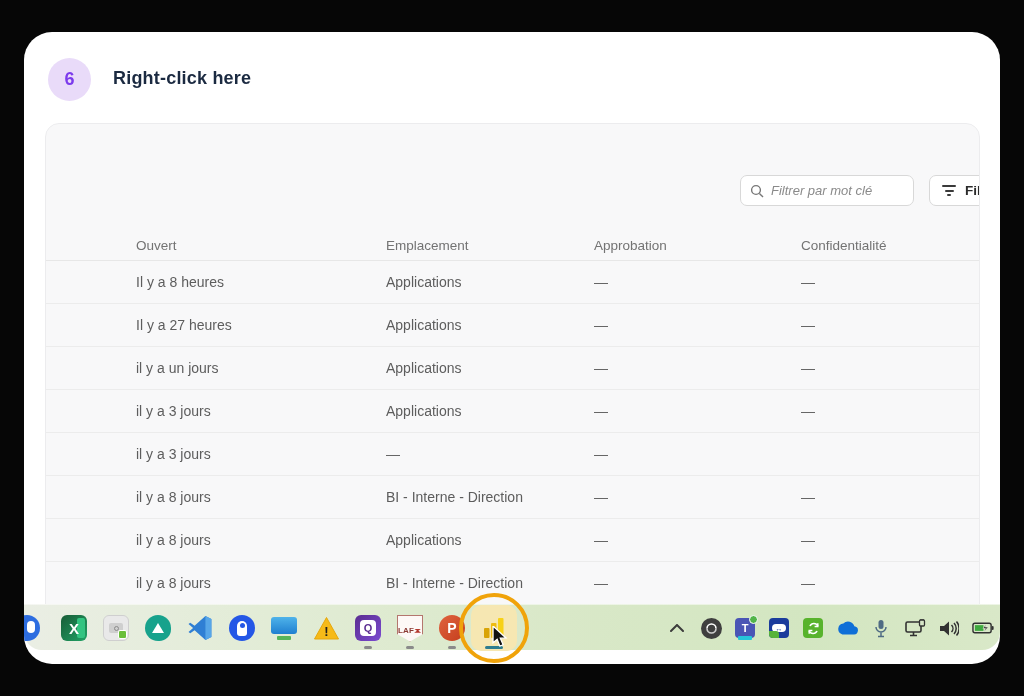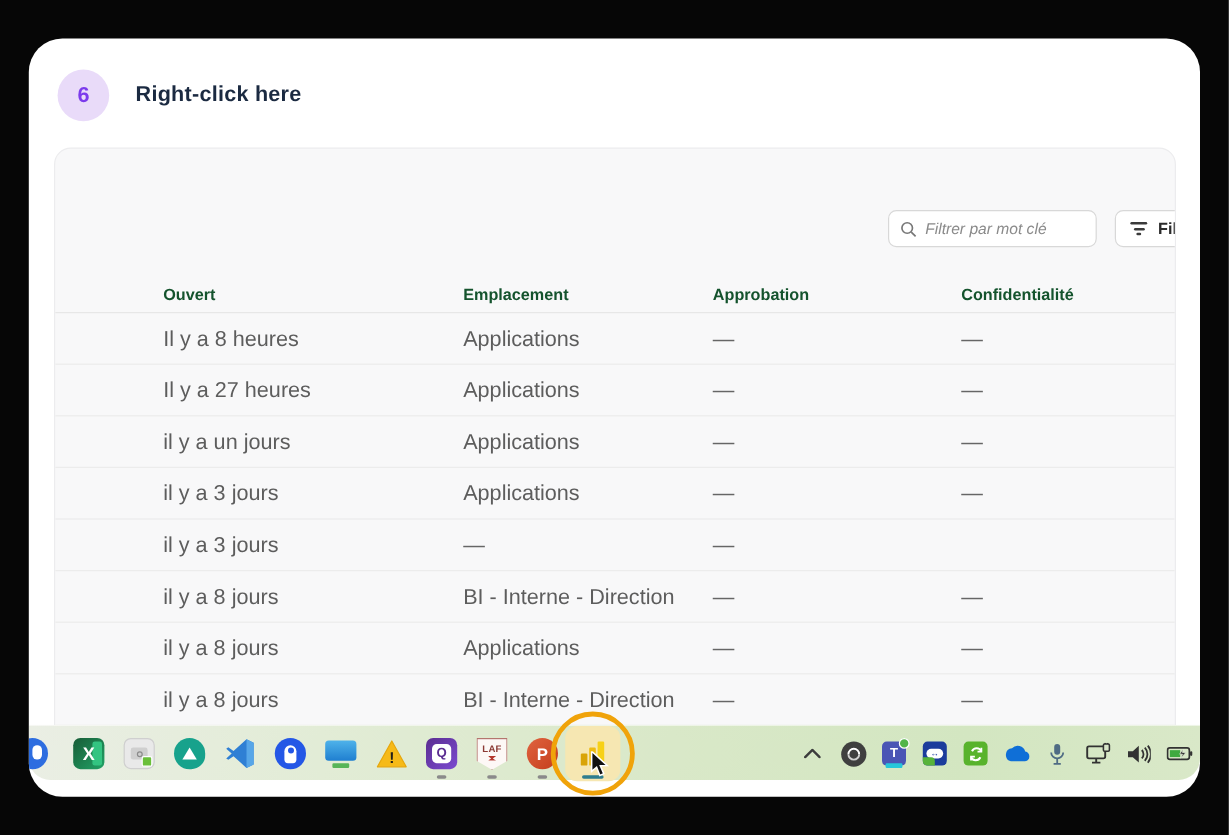--- a/index.html
+++ b/index.html
@@ -22,23 +22,23 @@
   .search-box .ph { font-size:13px; color:#8a8a8a; white-space:nowrap;font-style:italic; }
   .filter-btn { position:absolute; left:883px; top:51px; width:110px; height:31px; background:#fff;
     border:1px solid #d8d8d8; border-radius:7px; display:flex; align-items:center; padding:0 12px; gap:9px; }
   .filter-btn .lbl { font-size:13.5px; font-weight:700; color:#2b2b2b; }
   .funnel { display:flex; flex-direction:column; align-items:center; gap:2.5px; }
   .funnel i { display:block; height:2px; background:#3a3a3a; border-radius:1px; }
   .funnel i:nth-child(1){ width:14px; } .funnel i:nth-child(2){ width:9px; } .funnel i:nth-child(3){ width:4px; }
 
   .thead, .trow { display:grid; grid-template-columns:250px 208px 207px 1fr; padding-left:90px; align-items:center; }
   .thead { position:absolute; left:0; top:107px; width:100%; height:30px; border-bottom:1px solid #e7e7e7;
-    font-size:13.5px; font-weight:700; color:#14532d; }
+    font-size:13.5px; font-weight:400; color:#737373; }
   .tbody { position:absolute; left:0; top:137px; width:100%; }
-  .trow { height:43px; border-bottom:1px solid #ececec; font-size:18px; color:#5d5d5d; }
+  .trow { height:43px; border-bottom:1px solid #ececec; font-size:14px; color:#5d5d5d; }
   .trow .dash { color:#666; }
 
   
   .taskbar { position:absolute; left:0; top:572px; width:976px; height:46px;
     background:linear-gradient(90deg,#eaeee4 0%,#e2ecd6 25%,#d9e8c8 55%,#d3e6c1 80%,#d9e8c8 100%);
     border-top:1px solid rgba(255,255,255,.55);
     border-radius:0 0 18px 18px; }
   .apps { position:absolute; left:0; top:0; height:46px; display:flex; align-items:center; gap:14px; }
   .appbox { position:relative; width:28px; height:28px; display:flex; align-items:center; justify-content:center; }
   .appbox.clip { width:22px; overflow:hidden; justify-content:flex-start; }
@@ -213,21 +213,21 @@
       <div class="appbox">
         <div class="sq" style="background:linear-gradient(135deg,#5b2d91,#7b4bd0);">
           <span style="width:16px;height:16px;background:#fff;border-radius:4px;display:flex;align-items:center;justify-content:center;">
             <span id="g-qapp" style="color:#5b2d91;font-weight:700;font-size:11px;">Q</span>
           </span>
         </div>
         <span class="run-dot"></span>
       </div>
 
       <div class="appbox">
-        <div style="width:26px;height:27px;background:#fdf8f6;border:1px solid #b4766e;clip-path:polygon(0 0,100% 0,100% 72%,50% 100%,0 72%);display:flex;flex-direction:column;align-items:center;padding-top:4px;">
+        <div style="width:26px;height:27px;background:#fdf8f6;border:1px solid #b4766e;clip-path:polygon(0 0,100% 0,100% 72%,50% 100%,0 72%);display:flex;flex-direction:row;align-items:center;padding-top:4px;">
           <span id="g-laf" style="color:#8c3a34;font-weight:700;font-size:8px;letter-spacing:.2px;">LAF</span>
           <span style="margin-top:1.5px;width:7px;height:4px;background:#b3362c;clip-path:polygon(0 0,40% 50%,0 100%,100% 100%,60% 50%,100% 0);"></span>
         </div>
         <span class="run-dot"></span>
       </div>
 
       <div class="appbox">
         <div style="width:26px;height:26px;border-radius:50%;background:linear-gradient(135deg,#e0633f,#c43e1c);display:flex;align-items:center;justify-content:center;">
           <span class="glyph" id="g-ppt" style="font-size:14px;">P</span>
         </div>

